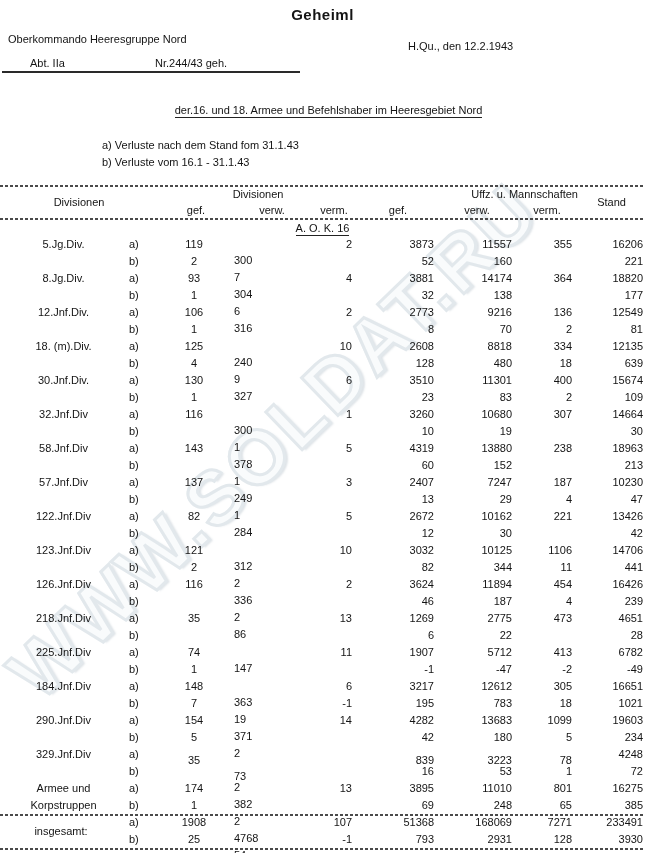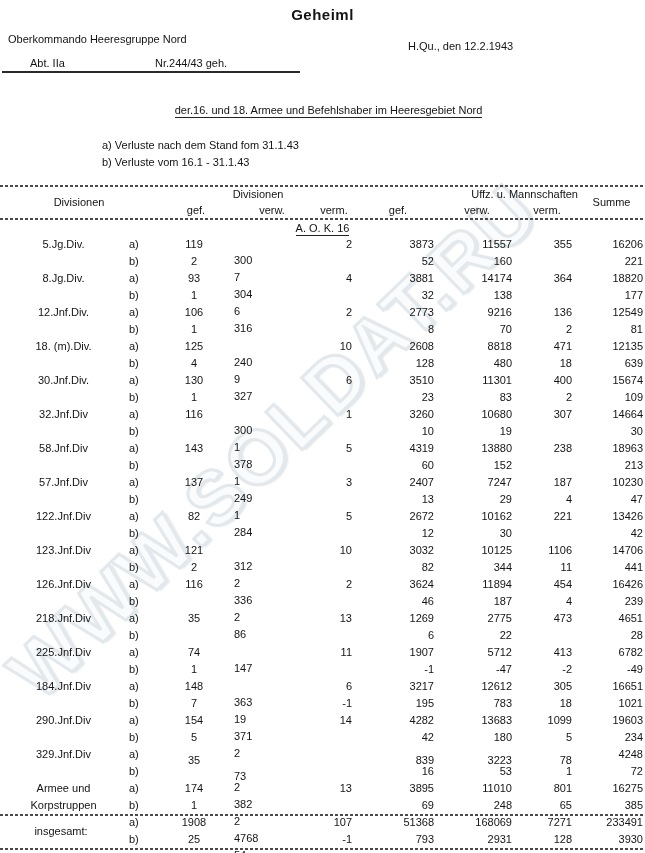--- a/index.html
+++ b/index.html
@@ -99,21 +99,21 @@
 
   <div class="note note-a">a) Verluste nach dem Stand fom 31.1.43</div>
   <div class="note note-b">b) Verluste vom 16.1 - 31.1.43</div>
 
   <div class="dash dash-1"></div>
 
   <div class="thead">
     <div class="h-div">Divisionen</div>
     <div class="h-off">Divisionen</div>
     <div class="h-uffz">Uffz. u. Mannschaften</div>
-    <div class="h-summe">Summe</div>
+    <div class="h-summe">Stand</div>
     <div class="sub sub0">gef.</div>
     <div class="sub sub1">verw.</div>
     <div class="sub sub2">verm.</div>
     <div class="sub sub3">gef.</div>
     <div class="sub sub4">verw.</div>
     <div class="sub sub5">verm.</div>
   </div>
 
   <div class="dash dash-2"></div>
 
@@ -189,21 +189,21 @@
         <div class="cell c8">81</div>
       </div>
       <div class="trow">
         <div class="cell c0">18. (m).Div.</div>
         <div class="cell c1">a)</div>
         <div class="cell c2">125</div>
         <div class="cell c3">240</div>
         <div class="cell c4">10</div>
         <div class="cell c5">2608</div>
         <div class="cell c6">8818</div>
-        <div class="cell c7">471</div>
+        <div class="cell c7">334</div>
         <div class="cell c8">12135</div>
       </div>
       <div class="trow">
         <div class="cell c0"></div>
         <div class="cell c1">b)</div>
         <div class="cell c2">4</div>
         <div class="cell c3">9</div>
         <div class="cell c4"></div>
         <div class="cell c5">128</div>
         <div class="cell c6">480</div>

